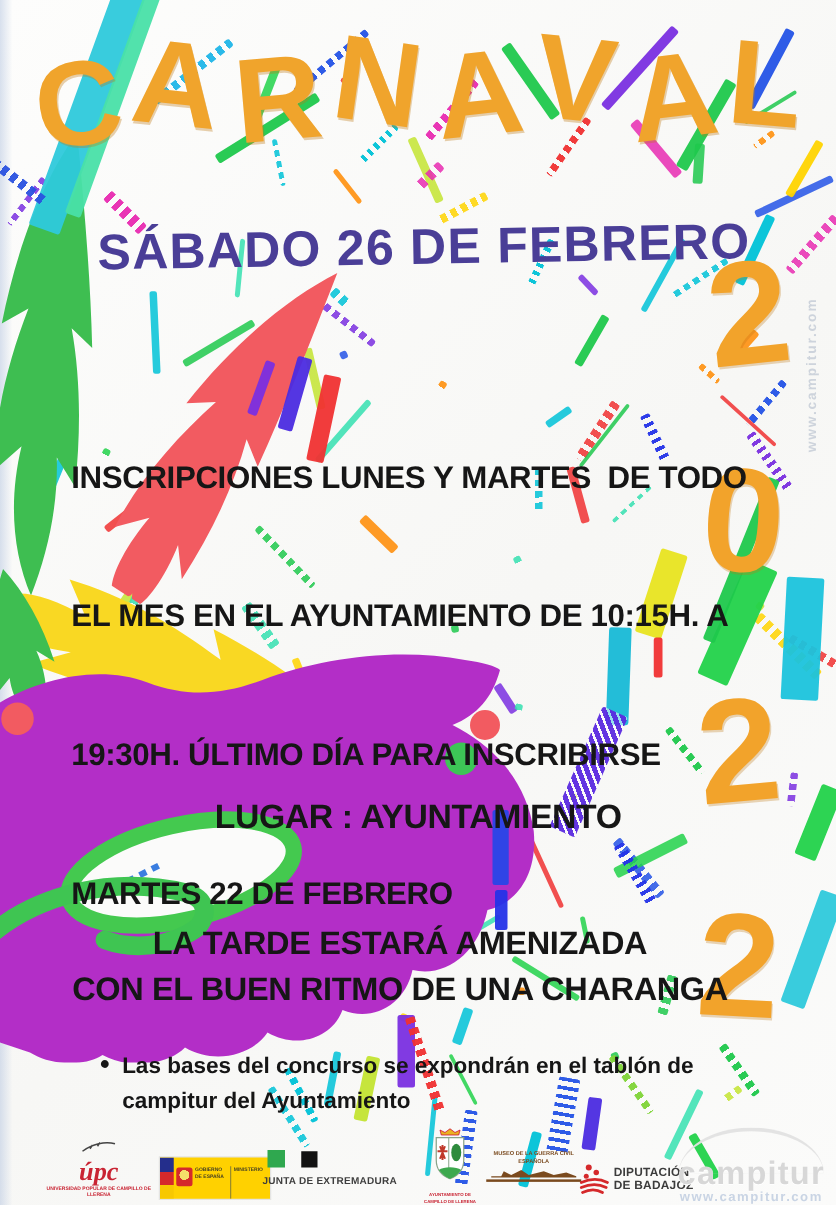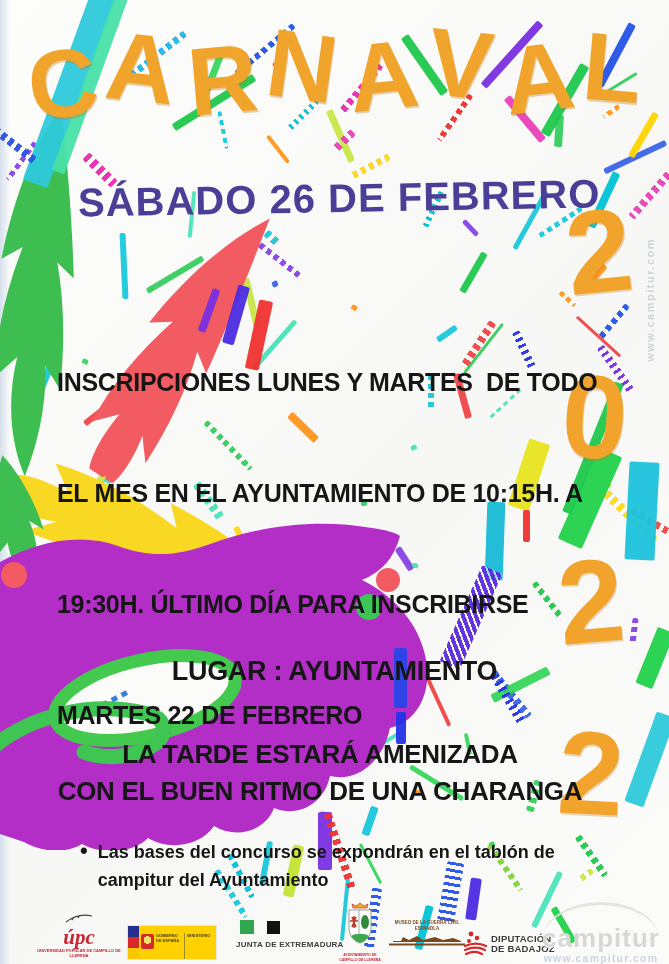--- a/index.html
+++ b/index.html
@@ -33,39 +33,39 @@
   .yd2{left:558px;top:542px;transform:rotate(-5deg);}
   .yd3{left:558px;top:714px;transform:rotate(3deg);}
   
   .info-block{position:absolute;left:57px;top:290px;z-index:5;color:var(--text_black);
     font-size:25px;font-weight:800;line-height:37px;white-space:pre;letter-spacing:-0.3px;}
   .pasacalles{position:absolute;left:0;top:466px;width:669px;text-align:center;z-index:5;}
   .pasacalles span{display:inline-block;font-size:27px;font-weight:800;color:var(--text_black);
     border-bottom:3px solid var(--text_black);padding-bottom:3px;letter-spacing:0.3px;white-space:pre;}
   .sched{position:absolute;left:0;width:669px;text-align:center;z-index:5;
     font-size:27px;font-weight:800;color:var(--text_black);white-space:pre;letter-spacing:-0.3px;}
-  .sched0{top:538px}.sched1{top:608px}.sched2{top:656px}
+  .sched0{top:538px}.sched1{top:608px}.sched2{top:638px}
   .charanga{position:absolute;left:0;top:736px;width:640px;text-align:center;z-index:5;
     font-size:26px;font-weight:800;color:var(--text_black);line-height:37px;letter-spacing:-0.3px;}
   .note{position:absolute;left:80px;top:838px;width:532px;display:flex;z-index:5;
     color:var(--text_black);font-size:18px;font-weight:700;line-height:28px;}
   .note .bullet{font-size:22px;margin-right:10px;line-height:26px;}
   
   .footer{position:absolute;left:0;top:898px;width:669px;height:66px;z-index:6;}
   .logo{position:absolute;}
   .upc{left:36px;top:12px;width:86px;text-align:center;color:#C92433;}
   .upc .acr{font-family:"Liberation Serif",serif;font-style:italic;font-weight:700;font-size:21px;line-height:18px;}
   .upc .cap{font-size:4px;line-height:5px;font-weight:700;margin-top:2px;}
   .gob{left:128px;top:28px;width:88px;height:33px;background:#FFD100;display:flex;overflow:hidden;
     box-shadow:0 0 0 1px rgba(0,0,0,.08);}
   .gob .flag{width:11px;height:100%;background:linear-gradient(#242E8C 0 34%,#D5292B 34% 67%,#F7C800 67%);}
   .gob .arms{width:13px;height:15px;margin:8px 2px 0 2px;background:radial-gradient(circle at 50% 40%,#F5E06A 0 35%,#D5292B 36% 100%);border-radius:2px;}
   .gob .gtxt{font-size:4px;line-height:5px;color:#4a4422;font-weight:700;margin-top:7px;width:26px;border-right:1px solid #9a8c2a;padding-right:2px;}
   .gob .mtxt{font-size:4px;line-height:5px;color:#4a4422;font-weight:700;margin-top:7px;padding-left:2px;width:26px;}
-  .junta{left:236px;top:22px;width:116px;}
+  .junta{left:210px;top:22px;width:116px;}
   .junta .squares{display:flex;gap:13px;margin-left:4px;}
   .junta .sq1{width:14px;height:14px;background:#2FA84F;}
   .junta .sq2{width:13px;height:13px;background:#121212;margin-top:1px;}
   .junta .jlabel{margin-top:6px;font-size:8px;font-weight:700;color:#3E3E3E;letter-spacing:0.2px;}
   .shield{left:338px;top:4px;width:44px;text-align:center;}
   .shield .cap{font-size:3.5px;line-height:4.5px;color:#C92433;font-weight:700;margin-top:1px;}
   .museo{left:384px;top:22px;width:86px;color:#7A4A1E;text-align:center;}
   .museo .cap{font-size:4.5px;line-height:5.5px;font-weight:700;}
   .dip{left:462px;top:32px;display:flex;align-items:center;}
   .dip .dtxt{font-size:9.5px;font-weight:800;color:#3C3C3C;line-height:10.5px;margin-left:3px;letter-spacing:0.2px;}

